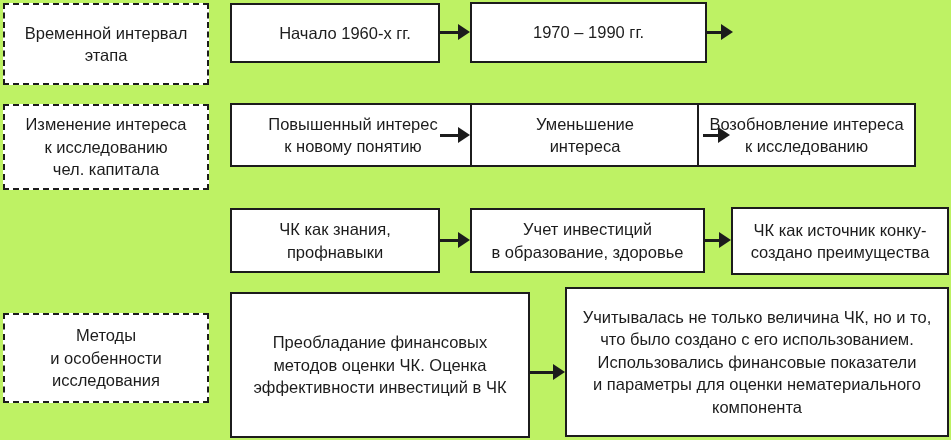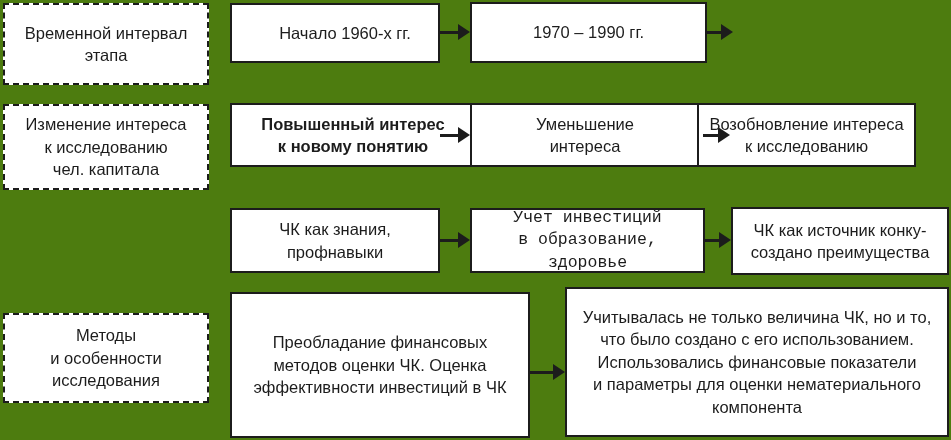--- a/index.html
+++ b/index.html
@@ -5,21 +5,21 @@
   html, body {
     margin: 0;
     padding: 0;
     background: #ffffff;
     font-family: "Liberation Sans", "DejaVu Sans", sans-serif;
   }
   .canvas {
     position: relative;
     width: 951px;
     height: 440px;
-    background: #4d7c0f;
+    background: #bef264;
     overflow: hidden;
   }
   .box {
     position: absolute;
     box-sizing: border-box;
     background: #ffffff;
     border: 2px solid #1c1c1c;
     display: flex;
     align-items: center;
     justify-content: center;
@@ -36,26 +36,26 @@
   
   .lab1 { left: 3px;  top: 3px;   width: 206px; height: 82px; }
   .lab2 { left: 3px;  top: 104px; width: 206px; height: 86px; }
   .lab3 { left: 3px;  top: 205px; width: 206px; height: 86px; }
   .lab4 { left: 3px;  top: 313px; width: 206px; height: 90px; }
   
   .r1b1 { left: 230px; top: 3px; width: 210px; height: 60px; padding-left: 24px; }
   .r1b2 { left: 470px; top: 2px; width: 237px; height: 61px; }
   .r1b3 { left: 733px; top: 2px; width: 216px; height: 61px; }
   
-  .r2b1 { left: 230px; top: 103px; width: 246px; height: 64px; font-weight: bold; }
+  .r2b1 { left: 230px; top: 103px; width: 246px; height: 64px; }
   .r2b2 { left: 470px; top: 103px; width: 230px; height: 64px; }
   .r2b3 { left: 697px; top: 103px; width: 219px; height: 64px; }
   
   .r3b1 { left: 230px; top: 208px; width: 210px; height: 65px; }
-  .r3b2 { left: 470px; top: 208px; width: 235px; height: 65px; font-family: Liberation Mono, monospace; }
+  .r3b2 { left: 470px; top: 208px; width: 235px; height: 65px; }
   .r3b3 { left: 731px; top: 207px; width: 218px; height: 68px; }
   
   .r4b1 { left: 230px; top: 292px; width: 300px; height: 146px; }
   .r4b2 { left: 565px; top: 287px; width: 384px; height: 150px; }
   
   .arrow { position: absolute; height: 16px; }
   .arrow .shaft {
     position: absolute;
     left: 0; right: 9px; top: 6.5px;
     height: 3px;

